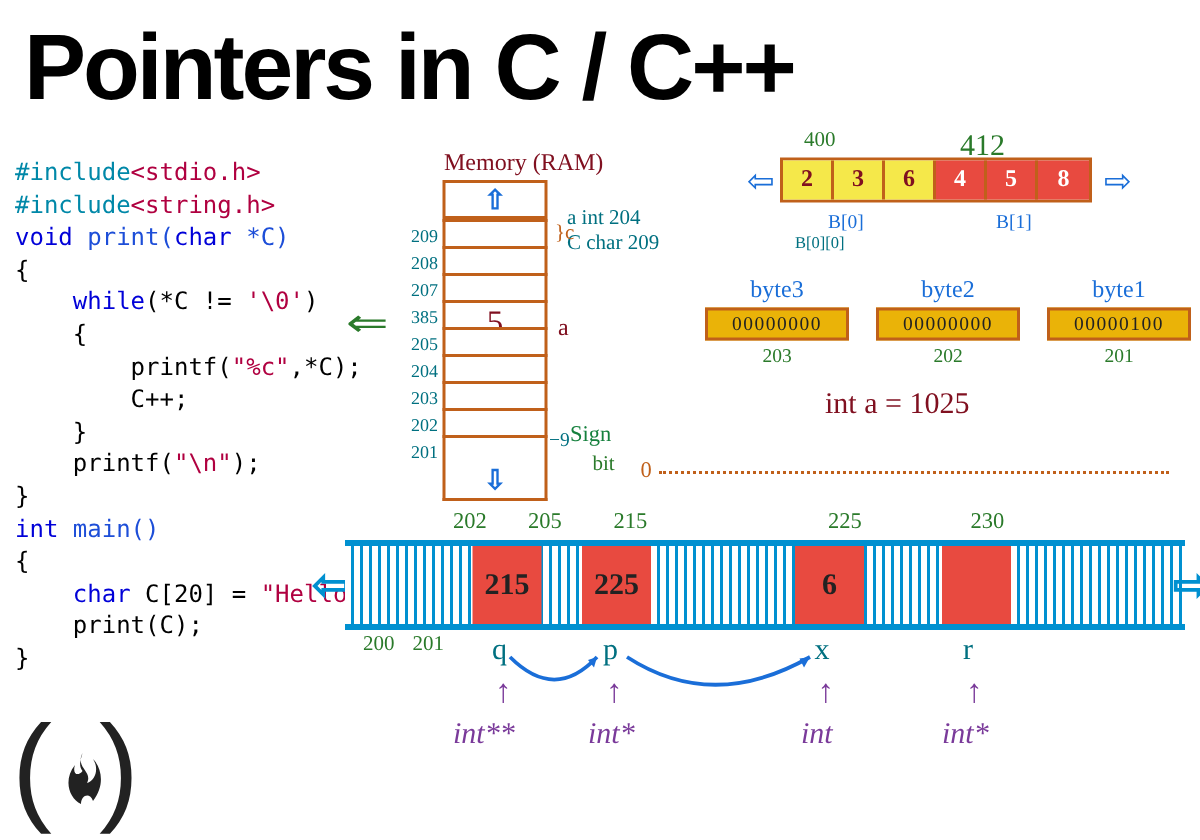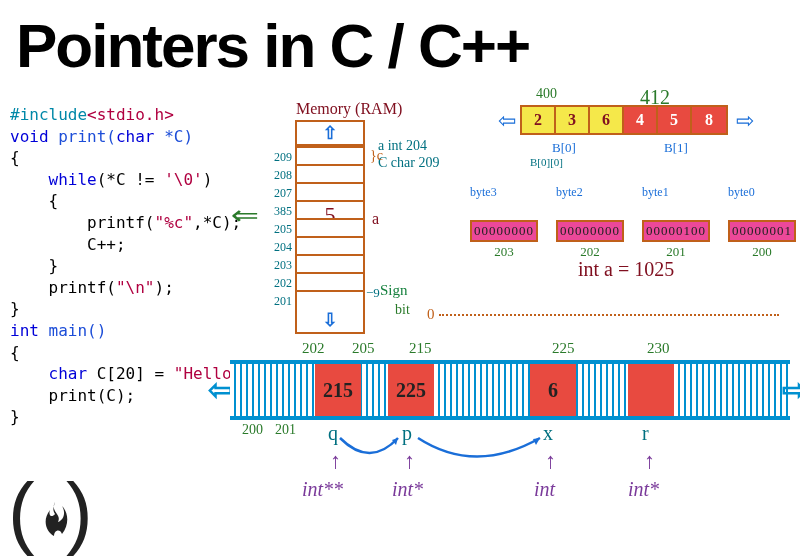--- a/index.html
+++ b/index.html
@@ -34,42 +34,43 @@
 
   .top-array { position: absolute; left: 520px; top: 105px; }
   .top-array .row { display:flex; border:2px solid #c0601a; }
   .top-array .c { width:34px; height:26px; border-right:2px solid #c0601a; display:flex; align-items:center; justify-content:center; font-family:'Comic Sans MS',cursive; font-weight:bold; font-size:16px; }
   .top-array .c:last-child { border-right:none; }
   .top-array .yellow { background:#f5e84a; color:#801020; }
   .top-array .red { background:#e84a40; color:#fff; }
 
   .byte-boxes { position: absolute; left: 470px; top: 185px; display:flex; gap:18px; }
   .byte { }
-  .byte .lbl { font-family:'Comic Sans MS',cursive; color:#1a6ed8; font-size:12px; text-align:left; margin-bottom:20px; }
-  .byte .box { border:2px solid #c0601a; padding:1px 2px; font-family:'Comic Sans MS',cursive; color:#222; font-size:13px; letter-spacing:1px; background:#ec4899; }
+  .byte .lbl { font-family:'Comic Sans MS',cursive; color:#1a6ed8; font-size:16px; text-align:center; margin-bottom:2px; }
+  .byte .box { border:2px solid #c0601a; padding:1px 16px; font-family:'Comic Sans MS',cursive; color:#222; font-size:13px; letter-spacing:1px; background:#eab308; }
   .byte .addr { font-family:'Comic Sans MS',cursive; color:#2a7a2a; font-size:13px; text-align:center; margin-top:2px; }
 
   .mem-strip { position: absolute; left: 230px; top: 360px; width: 560px; height: 60px; }
   .mem-strip .bg { position:absolute; inset:0; border-top:4px solid #0090d0; border-bottom:4px solid #0090d0; background: repeating-linear-gradient(90deg, #fff 0 4px, #0090d0 4px 6px); }
   .mem-strip .blk { position:absolute; top:4px; bottom:4px; background:#e84a40; display:flex; align-items:center; justify-content:center; font-family:'Comic Sans MS',cursive; color:#222; font-size:20px; font-weight:bold; }
 
   .strip-arrow-l { position:absolute; left:208px; top:372px; font-size:30px; color:#0090d0; font-weight:bold; }
   .strip-arrow-r { position:absolute; left:788px; top:372px; font-size:30px; color:#0090d0; font-weight:bold; }
 
   .fcc-logo { position:absolute; left:8px; bottom:8px; width:90px; height:70px; }
   .fcc-logo .paren { font-size:80px; font-weight:300; color:#222; position:absolute; }
   .fcc-logo .flame { position:absolute; left:32px; top:18px; }
 </style>
 </head>
 <body>
 
 <div class="title">Pointers in C / C++</div>
 
 <div class="code-block">
   <div><span class="inc">#include</span><span class="hdr">&lt;stdio.h&gt;</span></div>
+  <div><span class="inc">#include</span><span class="hdr">&lt;string.h&gt;</span></div>
   <div><span class="kw">void</span><span class="fn"> print(</span><span class="kw">char</span><span class="fn"> *C)</span></div>
   <div class="txt">{</div>
   <div><span class="kw">    while</span><span class="txt">(*C != </span><span class="ch">'\0'</span><span class="txt">)</span></div>
   <div class="txt">    {</div>
   <div><span class="txt">        printf(</span><span class="str">"%c"</span><span class="txt">,*C);</span></div>
   <div class="txt">        C++;</div>
   <div class="txt">    }</div>
   <div><span class="txt">    printf(</span><span class="str">"\n"</span><span class="txt">);</span></div>
   <div class="txt">}</div>
   <div><span class="kw">int</span><span class="fn"> main()</span></div>
@@ -147,21 +148,21 @@
     <div class="lbl">byte1</div>
     <div class="box">00000100</div>
     <div class="addr">201</div>
   </div>
   <div class="byte">
     <div class="lbl">byte0</div>
     <div class="box">00000001</div>
     <div class="addr">200</div>
   </div>
 </div>
-<div class="hand c-darkred" style="left:550px; top:258px; font-size:20px;margin-left:28px;">int a = 1025</div>
+<div class="hand c-darkred" style="left:550px; top:258px; font-size:20px;">int a = 1025</div>
 <div class="hand c-orange" style="left:439px; top:314px; font-size:15px; border-bottom:2px dotted #c0601a; width:340px;"></div>
 <div class="hand c-orange" style="left:427px; top:306px; font-size:15px;">0</div>
 
 <div class="strip-arrow-l">⇦</div>
 <div class="mem-strip">
   <div class="bg"></div>
   <div class="blk" style="left:85px; width:46px;">215</div>
   <div class="blk" style="left:158px; width:46px;">225</div>
   <div class="blk" style="left:300px; width:46px;">6</div>
   <div class="blk" style="left:398px; width:46px;"></div>

